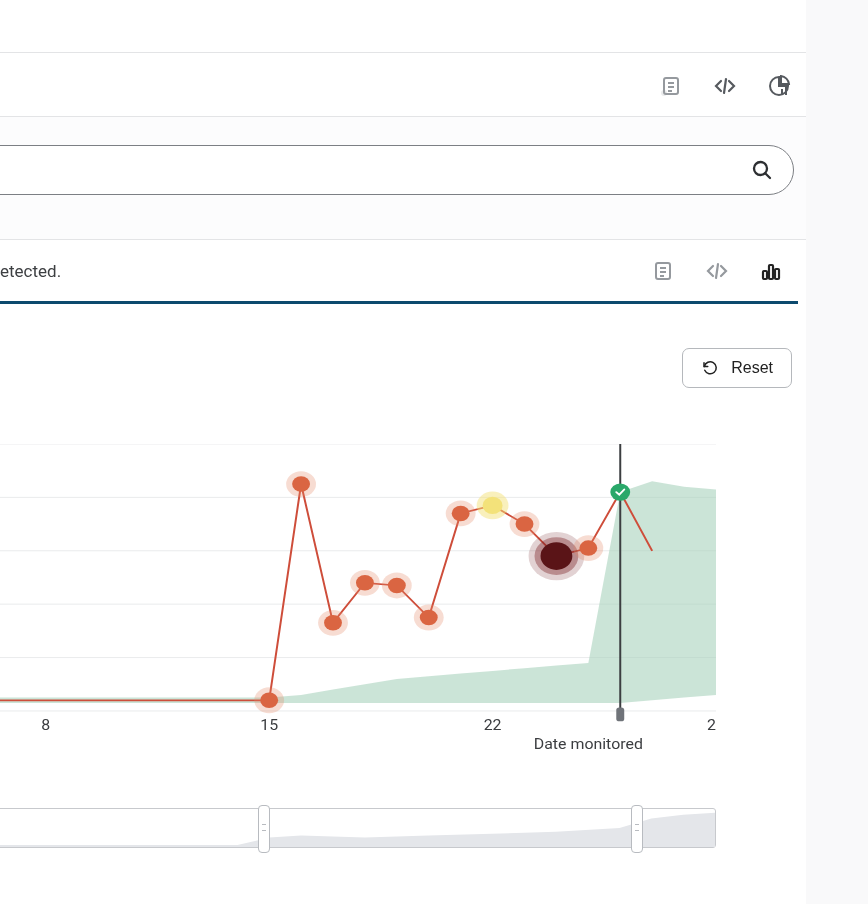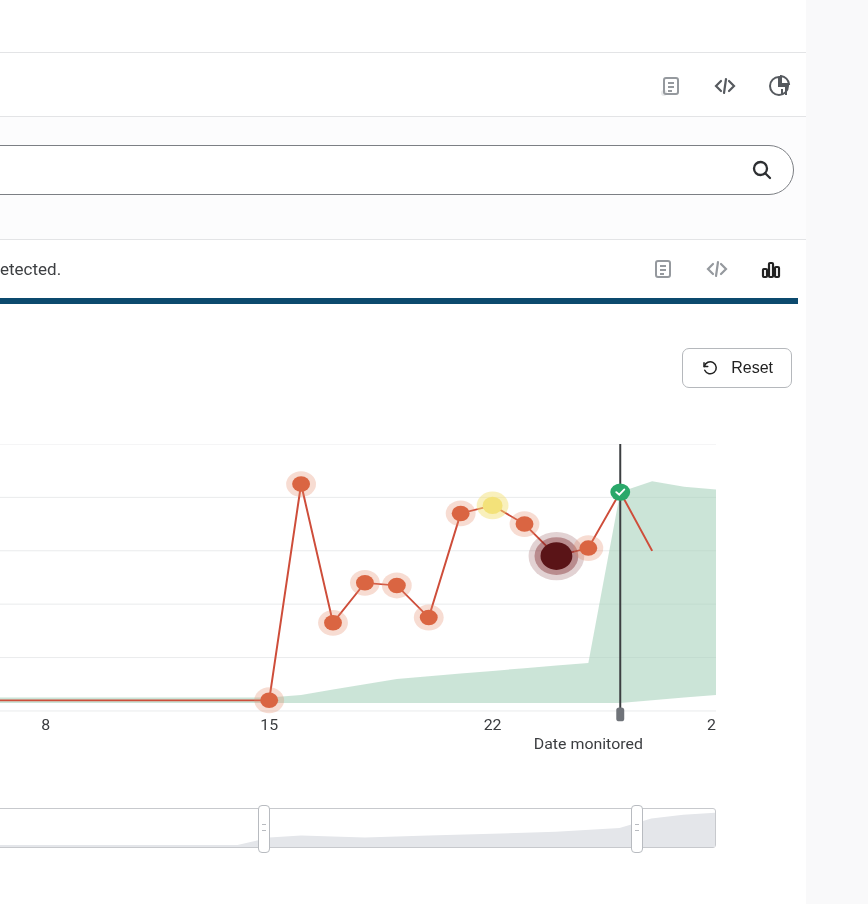--- a/index.html
+++ b/index.html
@@ -27,21 +27,21 @@
   .search-section { position: absolute; left: 0; right: 62px; top: 116px; height: 124px; border-top: 1px solid #e3e4e6; border-bottom: 1px solid #e3e4e6; background: #fcfcfd; }
   .search-pill {
     position: absolute; left: -40px; right: 12px; top: 28px; height: 50px;
     border: 1px solid #7c7f84; border-radius: 26px; background: #fff;
     display: flex; align-items: center; padding-right: 18px;
   }
   .search-pill .spacer { flex: 1; }
   .search-icon { color: #2d2f32; }
 
   
-  .status-row { position: absolute; left: 0; right: 70px; top: 240px; height: 64px; border-bottom: 6px solid #0c4a6e; display: flex; align-items: center; }
+  .status-row { position: absolute; left: 0; right: 70px; top: 240px; height: 64px; border-bottom: 3px solid #0c4a6e; display: flex; align-items: center; }
   .status-text { position: absolute; left: 0; font-size: 17px; color: #3d3f42; }
   .toolbar2 { position: absolute; right: 14px; display: flex; gap: 28px; align-items: center; }
 
   
   .actions-row { position: absolute; right: 76px; top: 348px; display: flex; gap: 18px; }
   .btn {
     display: inline-flex; align-items: center; gap: 12px;
     height: 40px; padding: 0 18px; border: 1px solid #b5b8bc; border-radius: 7px;
     background: #fff; color: #222; font-size: 16px; cursor: pointer;
   }

